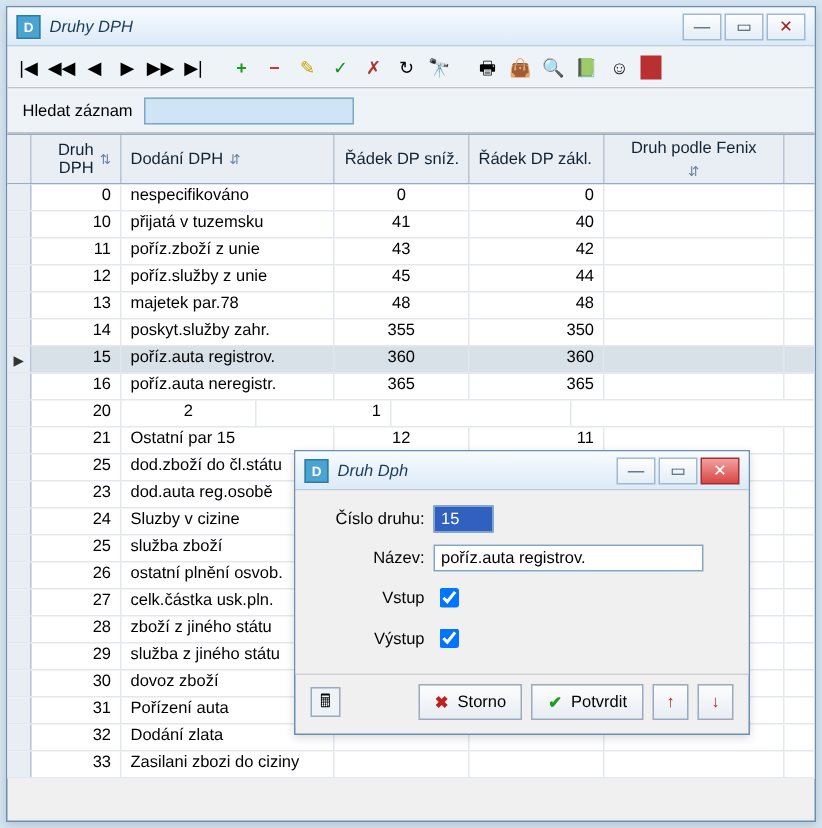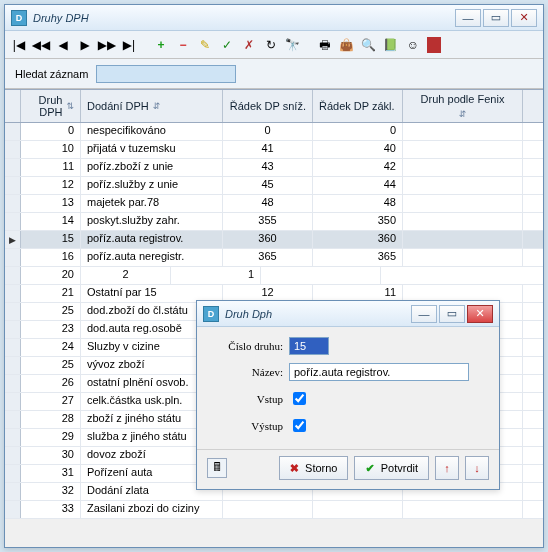--- a/index.html
+++ b/index.html
@@ -30,21 +30,21 @@
   .c-fenix { width:120px;flex-direction:column; }
   .gridbody { background:#fff; }
   .gr { display:flex; height:18px; border-bottom:1px solid #e3e8ef;}
   .gr .cell { border-right:1px solid #e3e8ef; padding:1px 6px; overflow:hidden; white-space:nowrap; text-overflow:clip;}
   .gr.sel { background:#d8e0e8; }
   .gr.sel .cell { background:#d8e0e8; }
   .rowmark { width:16px; background:#e9eef4; border-right:1px solid #b9c4d2; display:flex;align-items:center;justify-content:center;font-size:9px;color:#333;}
   .dialog { left:196px; top:300px; width:304px; height:190px; }
   .dialog .body { padding:10px 14px 6px 14px; background:#f0f0f0; }
   .frow { display:flex; align-items:center; margin-bottom:8px; }
-  .flabel { width:78px; text-align:right; padding-right:6px;font-family:Liberation Serif, serif; }
+  .flabel { width:78px; text-align:right; padding-right:6px; }
   .finput { height:18px; border:1px solid #7fa6c9; padding:0 4px; background:#fff;}
   .dlg-bottom { display:flex; align-items:center; gap:6px; padding:6px 10px; border-top:1px solid #d0d0d0;}
   .dlg-bottom .spacer { flex:1; }
   .btn { height:24px; padding:0 10px; border:1px solid #9aaac0; background:linear-gradient(#fdfdfd,#e7edf3); display:flex;align-items:center;gap:6px;cursor:pointer;}
   .btn .ico { font-weight:bold; }
   .arrowbtn { width:24px; padding:0; justify-content:center;}
   .calc-ico { width:20px;height:20px;border:1px solid #9aaac0;background:#eef3f8;display:flex;align-items:center;justify-content:center;font-size:12px;cursor:pointer;}
 </style>
 </head>
 <body>
@@ -211,21 +211,21 @@
           <div class="rowmark"></div>
           <div class="cell c-druh">24</div>
           <div class="cell c-nazev">Sluzby v cizine</div>
           <div class="cell c-sniz"></div>
           <div class="cell c-zakl"></div>
           <div class="cell c-fenix"></div>
         </div>
         <div class="gr">
           <div class="rowmark"></div>
           <div class="cell c-druh">25</div>
-          <div class="cell c-nazev">vývoz zboží</div>
+          <div class="cell c-nazev">služba zboží</div>
           <div class="cell c-sniz"></div>
           <div class="cell c-zakl"></div>
           <div class="cell c-fenix"></div>
         </div>
         <div class="gr">
           <div class="rowmark"></div>
           <div class="cell c-druh">26</div>
           <div class="cell c-nazev">ostatní plnění osvob.</div>
           <div class="cell c-sniz"></div>
           <div class="cell c-zakl"></div>

